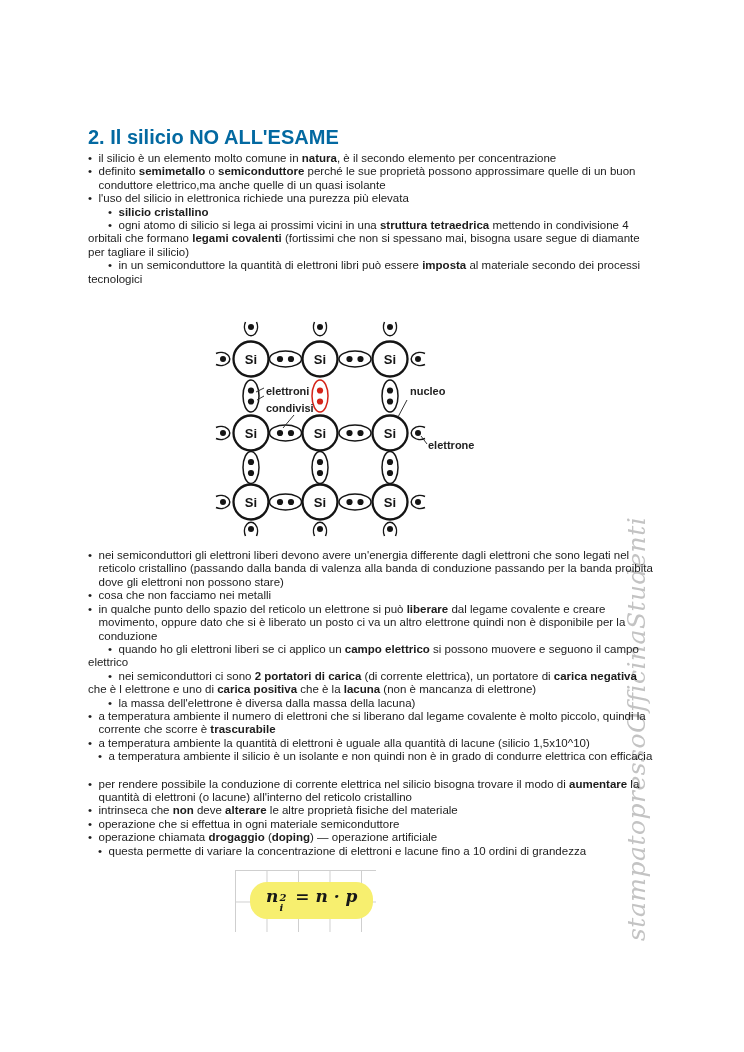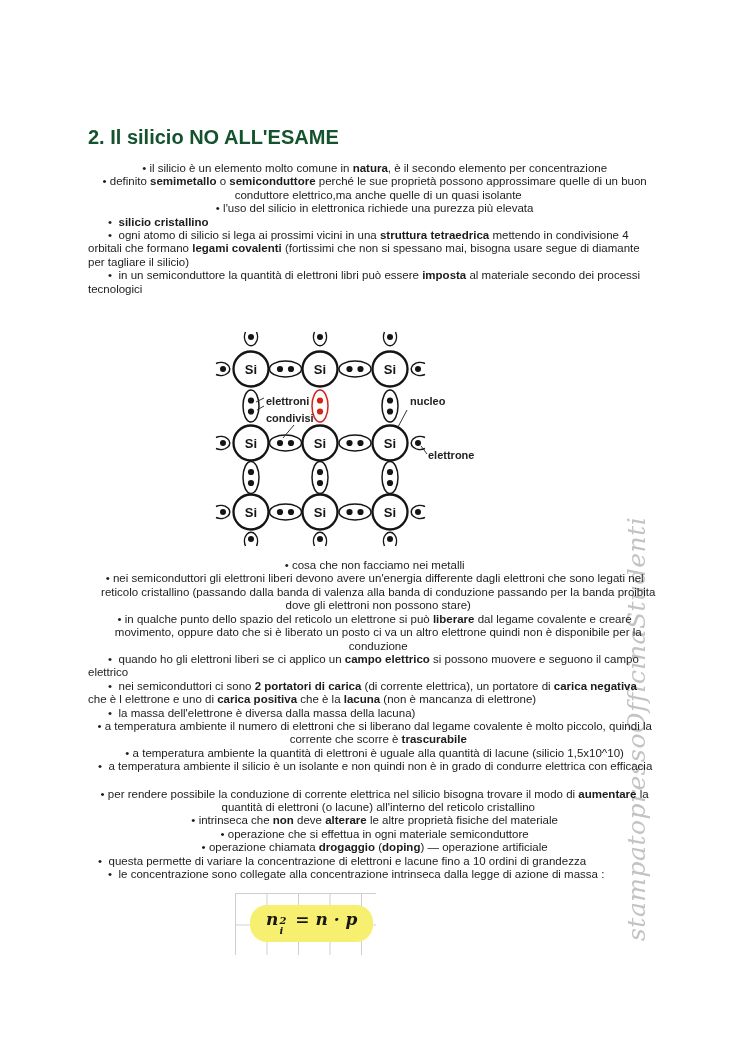--- a/index.html
+++ b/index.html
@@ -2,24 +2,24 @@
 <html><head>
 <meta charset="utf-8">
 <style>
   html,body{margin:0;padding:0;}
   body{
     width:744px;height:1052px;background:#ffffff;position:relative;overflow:hidden;
     font-family:"Liberation Sans", sans-serif;color:#1c1c1c;
   }
   .page{position:absolute;inset:0;}
   .content{position:absolute;left:88px;top:0;width:570px;z-index:1;}
-  h1.title{margin:126px 0 14px 0;font-size:20px;line-height:22px;font-weight:bold;color:#14532d;}
+  h1.title{margin:126px 0 4px 0;font-size:20px;line-height:22px;font-weight:bold;color:#0369a1;}
   .para{margin:0;font-size:11.5px;line-height:13.4px;}
   .bullet{display:inline-block;width:10.5px;text-indent:0;}
-  .hang{padding-left:10.5px;text-indent:-10.5px;text-align:center;}
+  .hang{padding-left:10.5px;text-indent:-10.5px;}
   .hang1{margin-left:20px;padding-left:10.5px;text-indent:-10.5px;}
   .sub1{text-indent:10px;}
   .sub2{text-indent:20px;}
   .bold{font-weight:bold;}
   .section-gap{height:14px;}
   .diagram-wrap{margin:30px 0 8px 112px;width:290px;height:225px;font-weight:bold;}
   .dlabel{font-family:"Liberation Sans",sans-serif;font-size:11px;fill:#222;}
   .leader{stroke:#333;stroke-width:1;}
   .formula-wrap{
     margin:12px 0 0 147px;width:141px;height:62px;
@@ -150,40 +150,39 @@
           <line class="leader" x1="227" y1="128" x2="221" y2="120"></line>
         </g>
         <text class="dlabel" x="66" y="79">elettroni</text>
         <text class="dlabel" x="66" y="96">condivisi</text>
         <text class="dlabel" x="210" y="79">nucleo</text>
         <text class="dlabel" x="228" y="133">elettrone</text>
       </svg>
     </div>
 
     <div>
+        <p class="para hang"><span class="bullet">•</span><span>nei semiconduttori gli elettroni liberi devono avere un'energia differente dagli elettroni che sono legati nel reticolo cristallino (passando dalla banda di valenza alla banda di conduzione passando per la banda proibita dove gli elettroni non possono stare)</span></p>
         <p class="para hang"><span class="bullet">•</span><span>cosa che non facciamo nei metalli</span></p>
-        <p class="para hang"><span class="bullet">•</span><span>nei semiconduttori gli elettroni liberi devono avere un'energia differente dagli elettroni che sono legati nel reticolo cristallino (passando dalla banda di valenza alla banda di conduzione passando per la banda proibita dove gli elettroni non possono stare)</span></p>
         <p class="para hang"><span class="bullet">•</span><span>in qualche punto dello spazio del reticolo un elettrone si può </span><span class="bold">liberare</span><span> dal legame covalente e creare movimento, oppure dato che si è liberato un posto ci va un altro elettrone quindi non è disponibile per la conduzione</span></p>
         <p class="para sub2"><span class="bullet">•</span><span>quando ho gli elettroni liberi se ci applico un </span><span class="bold">campo elettrico</span><span> si possono muovere e seguono il campo elettrico</span></p>
         <p class="para sub2"><span class="bullet">•</span><span>nei semiconduttori ci sono </span><span class="bold">2 portatori di carica</span><span> (di corrente elettrica), un portatore di </span><span class="bold">carica negativa</span><span> che è l elettrone e uno di </span><span class="bold">carica positiva</span><span> che è la </span><span class="bold">lacuna</span><span> (non è mancanza di elettrone)</span></p>
         <p class="para sub2"><span class="bullet">•</span><span>la massa dell'elettrone è diversa dalla massa della lacuna)</span></p>
         <p class="para hang"><span class="bullet">•</span><span>a temperatura ambiente il numero di elettroni che si liberano dal legame covalente è molto piccolo, quindi la corrente che scorre è </span><span class="bold">trascurabile</span></p>
         <p class="para hang"><span class="bullet">•</span><span>a temperatura ambiente la quantità di elettroni è uguale alla quantità di lacune (silicio 1,5x10^10)</span></p>
         <p class="para sub1"><span class="bullet">•</span><span>a temperatura ambiente il silicio è un isolante e non quindi non è in grado di condurre elettrica con efficacia</span></p>
       </div>
 
     <div class="section-gap"></div>
 
     <div>
         <p class="para hang"><span class="bullet">•</span><span>per rendere possibile la conduzione di corrente elettrica nel silicio bisogna trovare il modo di </span><span class="bold">aumentare</span><span> la quantità di elettroni (o lacune) all'interno del reticolo cristallino</span></p>
         <p class="para hang"><span class="bullet">•</span><span>intrinseca che </span><span class="bold">non</span><span> deve </span><span class="bold">alterare</span><span> le altre proprietà fisiche del materiale</span></p>
         <p class="para hang"><span class="bullet">•</span><span>operazione che si effettua in ogni materiale semiconduttore</span></p>
         <p class="para hang"><span class="bullet">•</span><span>operazione chiamata </span><span class="bold">drogaggio</span><span> (</span><span class="bold">doping</span><span>) — operazione artificiale</span></p>
         <p class="para sub1"><span class="bullet">•</span><span>questa permette di variare la concentrazione di elettroni e lacune fino a 10 ordini di grandezza</span></p>
-        <p class="para sub2"><span class="bullet">•</span><span>le concentrazione sono collegate alla concentrazione intrinseca dalla legge di azione di massa :</span></p>
       </div>
 
     <div class="formula-wrap">
       <span class="pill"><span>n</span><span class="fx-stack">
             <span>2</span>
             <span>i</span>
           </span> <span>= n · p</span></span>
     </div>
 
   </div>

